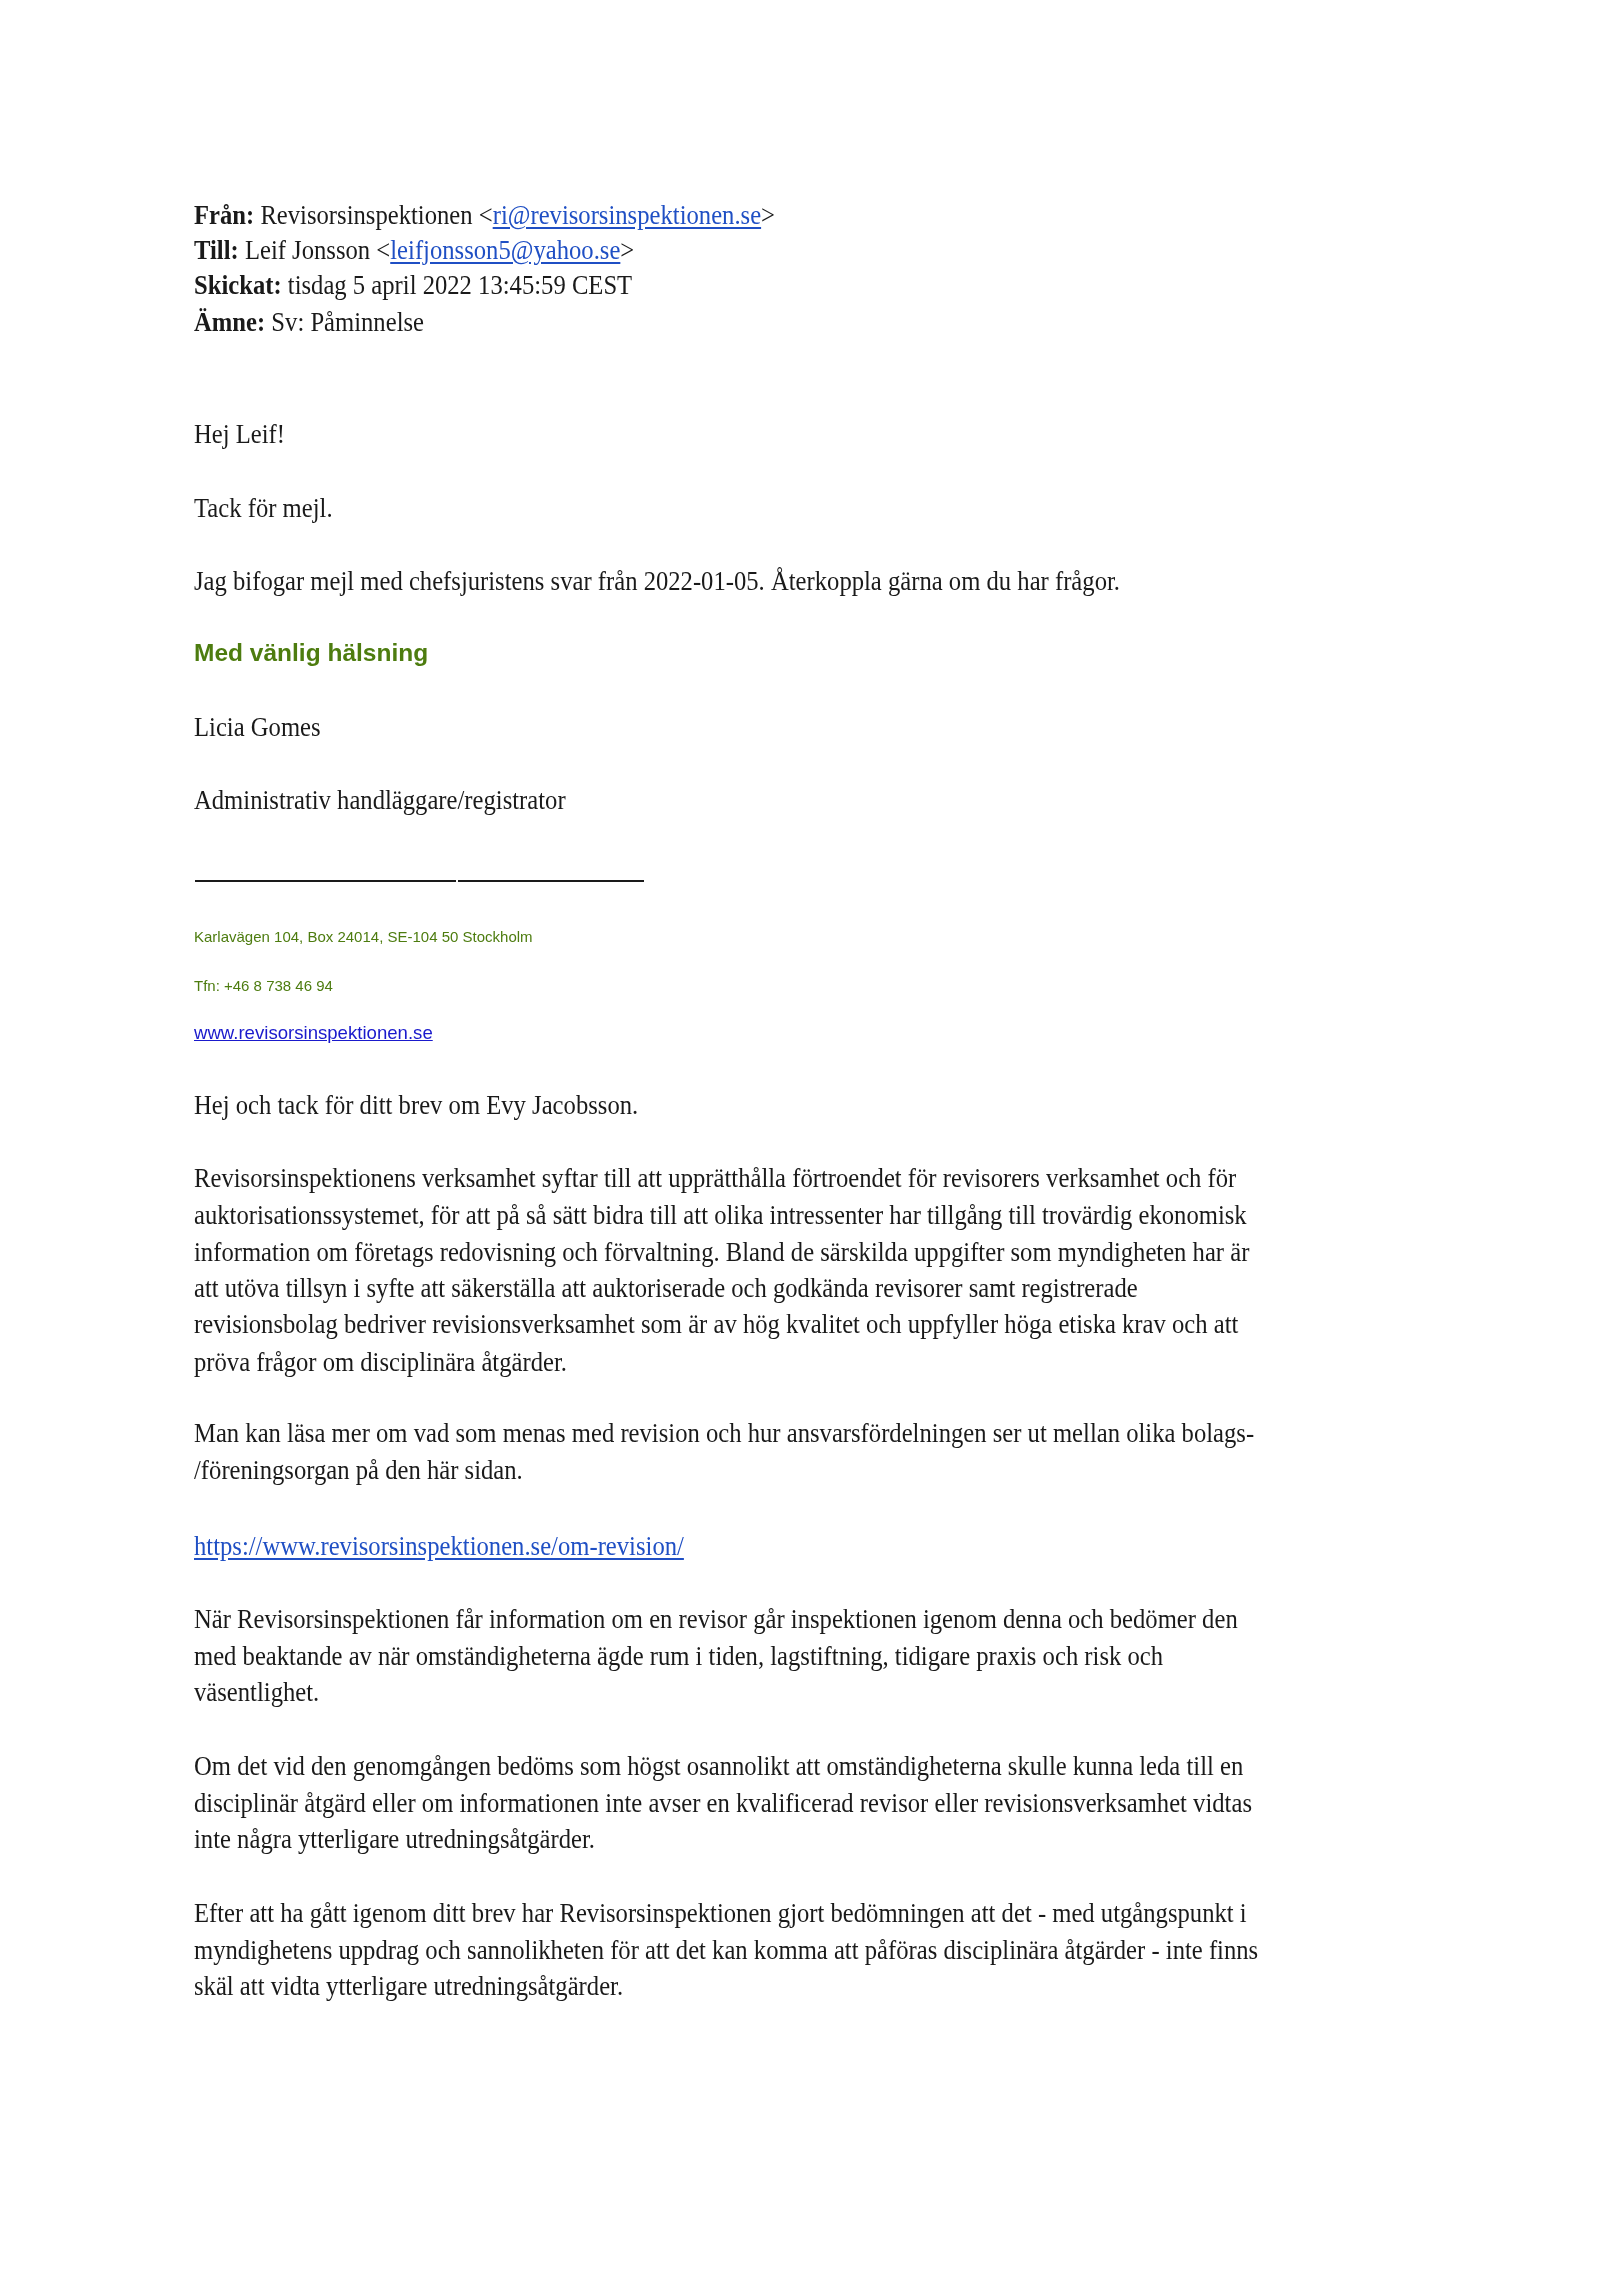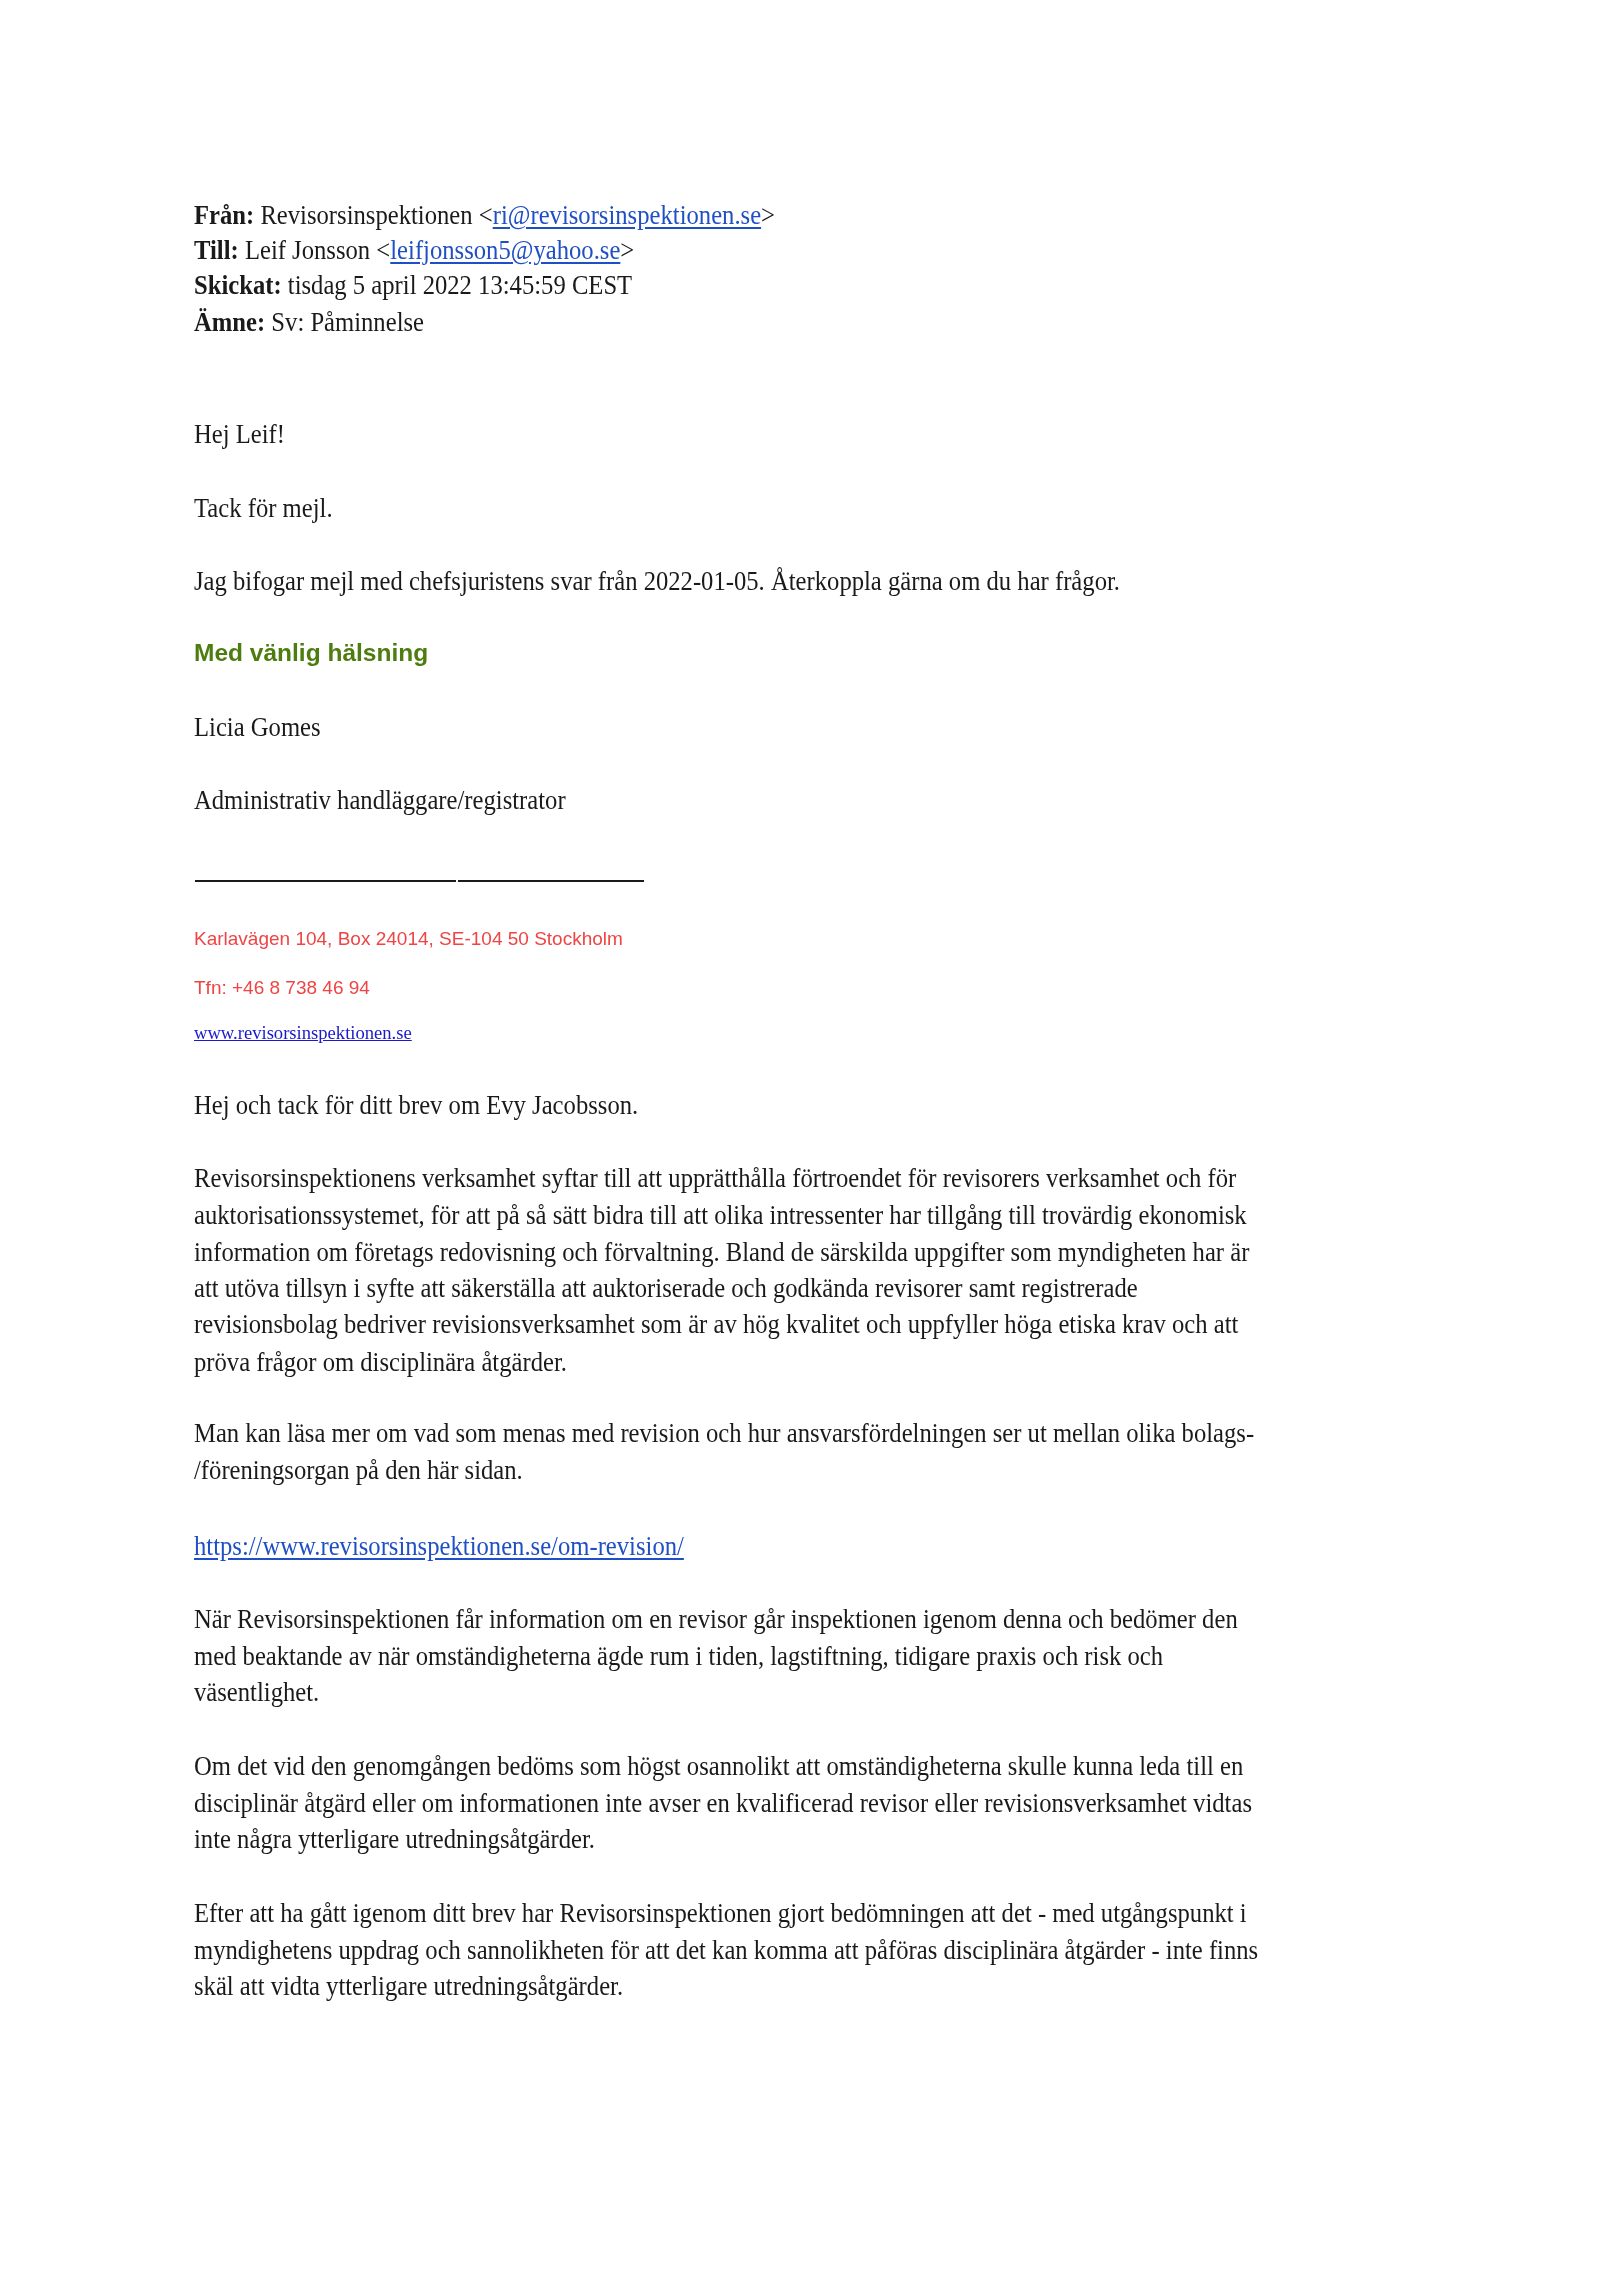--- a/index.html
+++ b/index.html
@@ -13,24 +13,24 @@
   }
   .cond { transform: scaleX(0.93); }
   .lbl { font-weight: bold; }
   a.lnk { color: #1f4fc4; text-decoration: underline; text-underline-offset: 2.9px; }
   .sans-bold {
     font-family: "Liberation Sans", "DejaVu Sans", sans-serif;
     font-weight: bold; font-size: 24.5px; color: #4d7c0f;
   }
   .sans-small {
     font-family: "Liberation Sans", "DejaVu Sans", sans-serif;
-    font-size: 19px; color: #ef4444;
+    font-size: 15px; color: #4d7c0f;
   }
   .small-link {
-    font-family: Liberation Serif, serif;
+    font-family: Liberation Sans, sans-serif;
     font-size: 18.6px; color: #1a1acc; text-decoration: underline;
   }
   .rule { position: absolute; top: 880px; height: 2px; background: #1a1a1a; }
 </style>
 </head>
 <body>
 
 <div class="page">
 
   <div class="ln cond" style="top:202px;">

